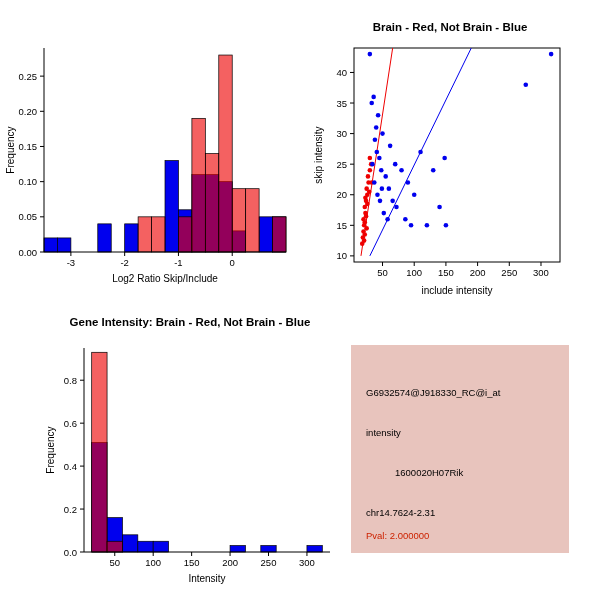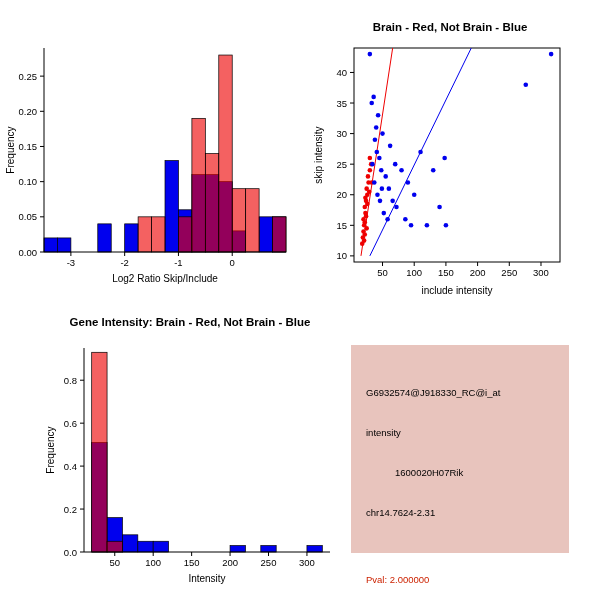--- a/index.html
+++ b/index.html
@@ -201,14 +201,14 @@
       <text x="167" y="282" font-family="Liberation Sans, sans-serif" font-size="10" fill="#000" text-anchor="middle">Intensity</text>
       <text x="14" y="150" font-family="Liberation Sans, sans-serif" font-size="10" fill="#000" text-anchor="middle" transform="rotate(-90 14 150)">Frequency</text>
     </svg>
 </div>
 
 <div class="panel infobox" style="left:351px;top:345px;width:218px;height:208px;">
   <div class="infotxt" style="position:absolute;left:15px;top:42px;">G6932574@J918330_RC@i_at</div>
   <div class="infotxt" style="position:absolute;left:15px;top:82px;">intensity</div>
   <div class="infotxt" style="position:absolute;left:15px;top:122px;margin-left:29px;">1600020H07Rik</div>
   <div class="infotxt" style="position:absolute;left:15px;top:162px;">chr14.7624-2.31</div>
-  <div class="infotxt red" style="position:absolute;left:15px;top:185px;margin-top:44px;">Pval: 2.000000</div>
+  <div class="infotxt red" style="position:absolute;left:15px;top:185px;">Pval: 2.000000</div>
 </div>
 
 </body></html>

